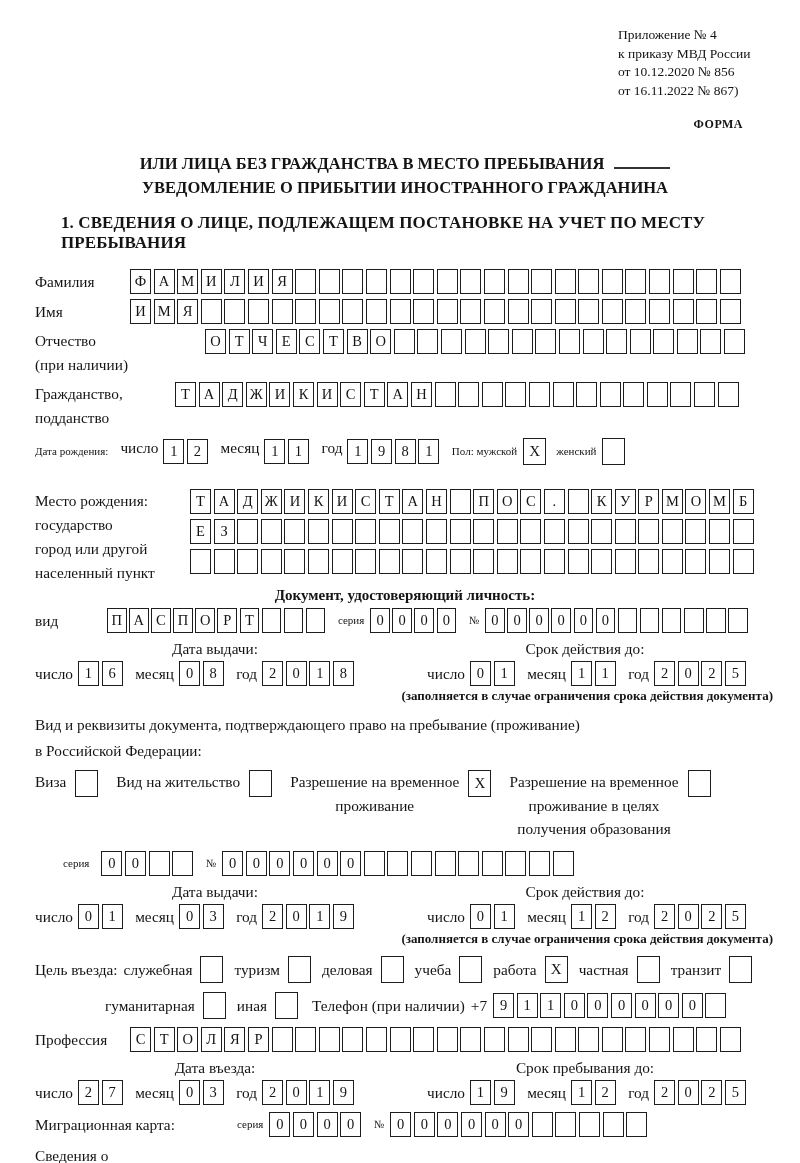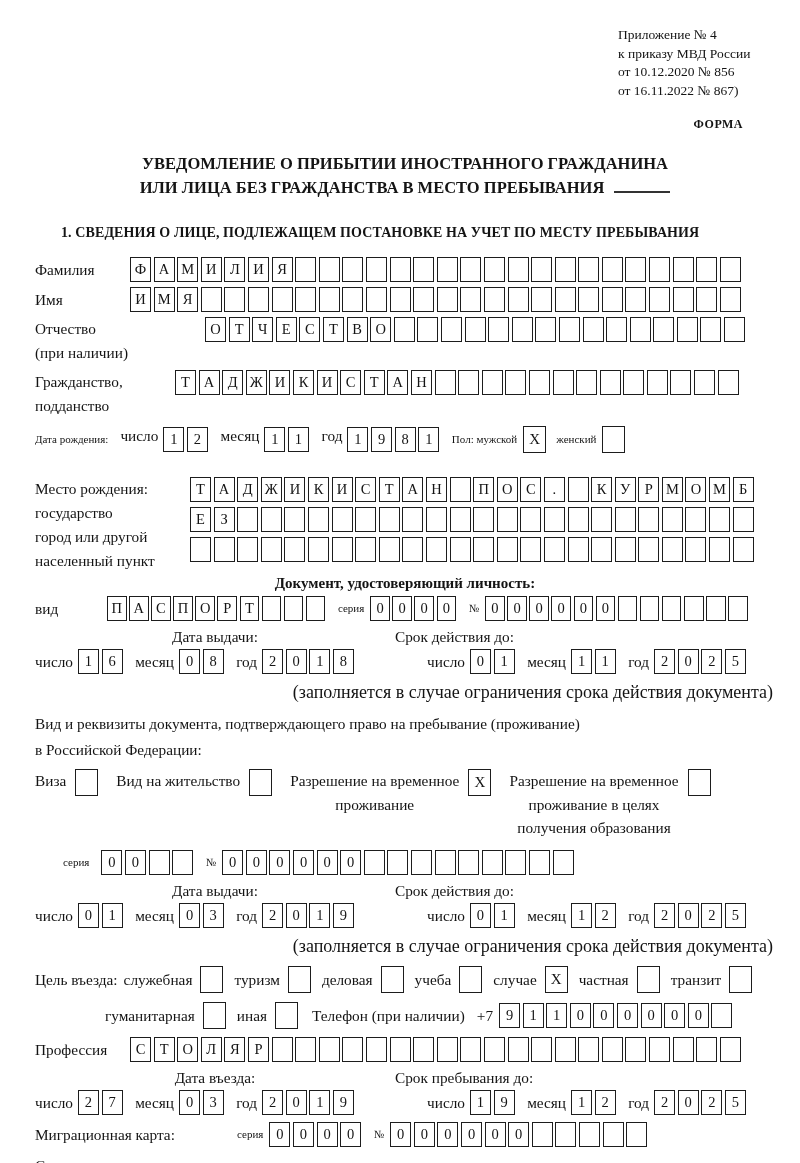--- a/index.html
+++ b/index.html
@@ -8,21 +8,21 @@
          font-family:"Liberation Serif","DejaVu Serif",serif; color:#141414; }
   .page { padding:26px 25px 0 35px; }
 
   .annex { margin-left:583px; font-size:13.5px; line-height:1.38; }
   .annex .ed { margin-top:5px; }
   .forma { text-align:right; padding-right:32px; font-weight:bold; font-size:12px; margin-top:16px; letter-spacing:.5px; }
 
   .title { text-align:center; font-weight:bold; font-size:16.5px; line-height:1.5; margin-top:20px; }
   .title-underline { display:inline-block; width:56px; border-bottom:2.2px solid #333; margin-left:10px; vertical-align:baseline; }
 
-  .section-heading { font-weight:bold; font-size:14px; margin-top:24px; padding-left:26px; letter-spacing:.1px; }
+  .section-heading { font-weight:bold; font-size:17px; margin-top:12px; padding-left:26px; letter-spacing:.1px; }
 
   .frow { display:flex; align-items:flex-start; margin-top:5px; }
   .frow.center { align-items:center; }
   .flabel { flex:none; font-size:15.3px; line-height:25px; }
   .flabel div { line-height:24px; }
   .w95 { width:95px; } .w140 { width:140px; } .w155 { width:155px; } .w170 { width:170px; } .w75 { width:72px; }
 
   .cells { display:flex; flex-wrap:nowrap; }
   .cell { flex:none; width:21px; height:25px; border:1.8px solid #1d1d1d; margin-right:2.6px;
           display:inline-flex; align-items:center; justify-content:center;
@@ -31,63 +31,63 @@
   .cellstack .cells { margin-bottom:5px; }
 
   .inline-lbl { font-size:11px; line-height:25px; margin:0 6px 0 10px; flex:none; }
   .inline-lbl.first { margin-left:0; }
 
   .cb { flex:none; width:23px; height:27px; border:1.8px solid #1d1d1d; display:inline-flex;
         align-items:center; justify-content:center; font-size:15px; }
 
   .dheads { display:flex; font-size:15.3px; margin-top:7px; }
   .dheads .h1 { width:360px; text-align:center; }
-  .dheads .h2 { flex:1; }
+  .dheads .h2 { flex:1; text-align:center; }
   .drow { display:flex; margin-top:3px; }
   .drow .g1 { width:360px; display:flex; align-items:center; }
   .drow .g2 { flex:1; display:flex; align-items:center; padding-left:32px; }
   .dg-label { font-size:15.3px; margin:0 5px 0 10px; flex:none; }
   .dg-label:first-child { margin-left:0; }
-  .note { text-align:right; font-size:18px; margin-top:8px; padding-right:2px; }
+  .note { text-align:right; font-size:13px; margin-top:2px; padding-right:2px;font-weight:bold; }
 
   .residence { font-size:15.3px; line-height:1.7; margin-top:8px; }
 
   .permits { display:flex; align-items:flex-start; margin-top:6px; }
   .permit-item { display:flex; align-items:flex-start; margin-right:18px; }
   .permit-item:last-child { margin-right:0; }
   .permit-label { font-size:15.3px; text-align:center; line-height:1.55; margin-right:9px; }
 
   .cbrow { display:flex; align-items:center; font-size:15.3px; margin-top:9px; }
   .cb-item { display:inline-flex; align-items:center; margin-right:11px; }
   .cb-item:last-child { margin-right:0; }
   .cb-text { margin-right:8px; }
   .indent70 { padding-left:70px; }
-  .phone-lbl { margin:0 12px 0 14px; }
+  .phone-lbl { margin:0 6px 0 14px; }
   .phone-prefix { margin-right:6px; font-size:15.3px; }
 
   .legal { display:flex; align-items:flex-start; margin-top:7px; }
   .legal-labels { width:102px; font-size:15.3px; line-height:24px; flex:none; }
 </style>
 </head>
 <body>
 
 <div class="page">
 
   <div class="annex">
     <div>Приложение № 4</div>
     <div>к приказу МВД России</div>
     <div>от 10.12.2020 № 856</div>
     <div>от 16.11.2022 № 867)</div>
   </div>
 
   <div class="forma">ФОРМА</div>
 
   <div class="title">
+    <div><span>ИЛИ ЛИЦА БЕЗ ГРАЖДАНСТВА В МЕСТО ПРЕБЫВАНИЯ</span><span class="title-underline"></span></div>
     <div>УВЕДОМЛЕНИЕ О ПРИБЫТИИ ИНОСТРАННОГО ГРАЖДАНИНА</div>
-    <div><span>ИЛИ ЛИЦА БЕЗ ГРАЖДАНСТВА В МЕСТО ПРЕБЫВАНИЯ</span><span class="title-underline"></span></div>
   </div>
 
   <div class="section-heading">1. СВЕДЕНИЯ О ЛИЦЕ, ПОДЛЕЖАЩЕМ ПОСТАНОВКЕ НА УЧЕТ ПО МЕСТУ ПРЕБЫВАНИЯ</div>
 
   <div class="frow center" style="margin-top:16px;">
     <div class="flabel w95">Фамилия</div>
     <div class="cells">
         <span class="cell">Ф</span>
         <span class="cell">А</span>
         <span class="cell">М</span>
@@ -508,21 +508,21 @@
         </span>
         <span class="cb-item">
           <span class="cb-text">деловая</span>
           <span class="cb"></span>
         </span>
         <span class="cb-item">
           <span class="cb-text">учеба</span>
           <span class="cb"></span>
         </span>
         <span class="cb-item">
-          <span class="cb-text">случае</span>
+          <span class="cb-text">работа</span>
           <span class="cb">X</span>
         </span>
         <span class="cb-item">
           <span class="cb-text">частная</span>
           <span class="cb"></span>
         </span>
         <span class="cb-item">
           <span class="cb-text">транзит</span>
           <span class="cb"></span>
         </span>

